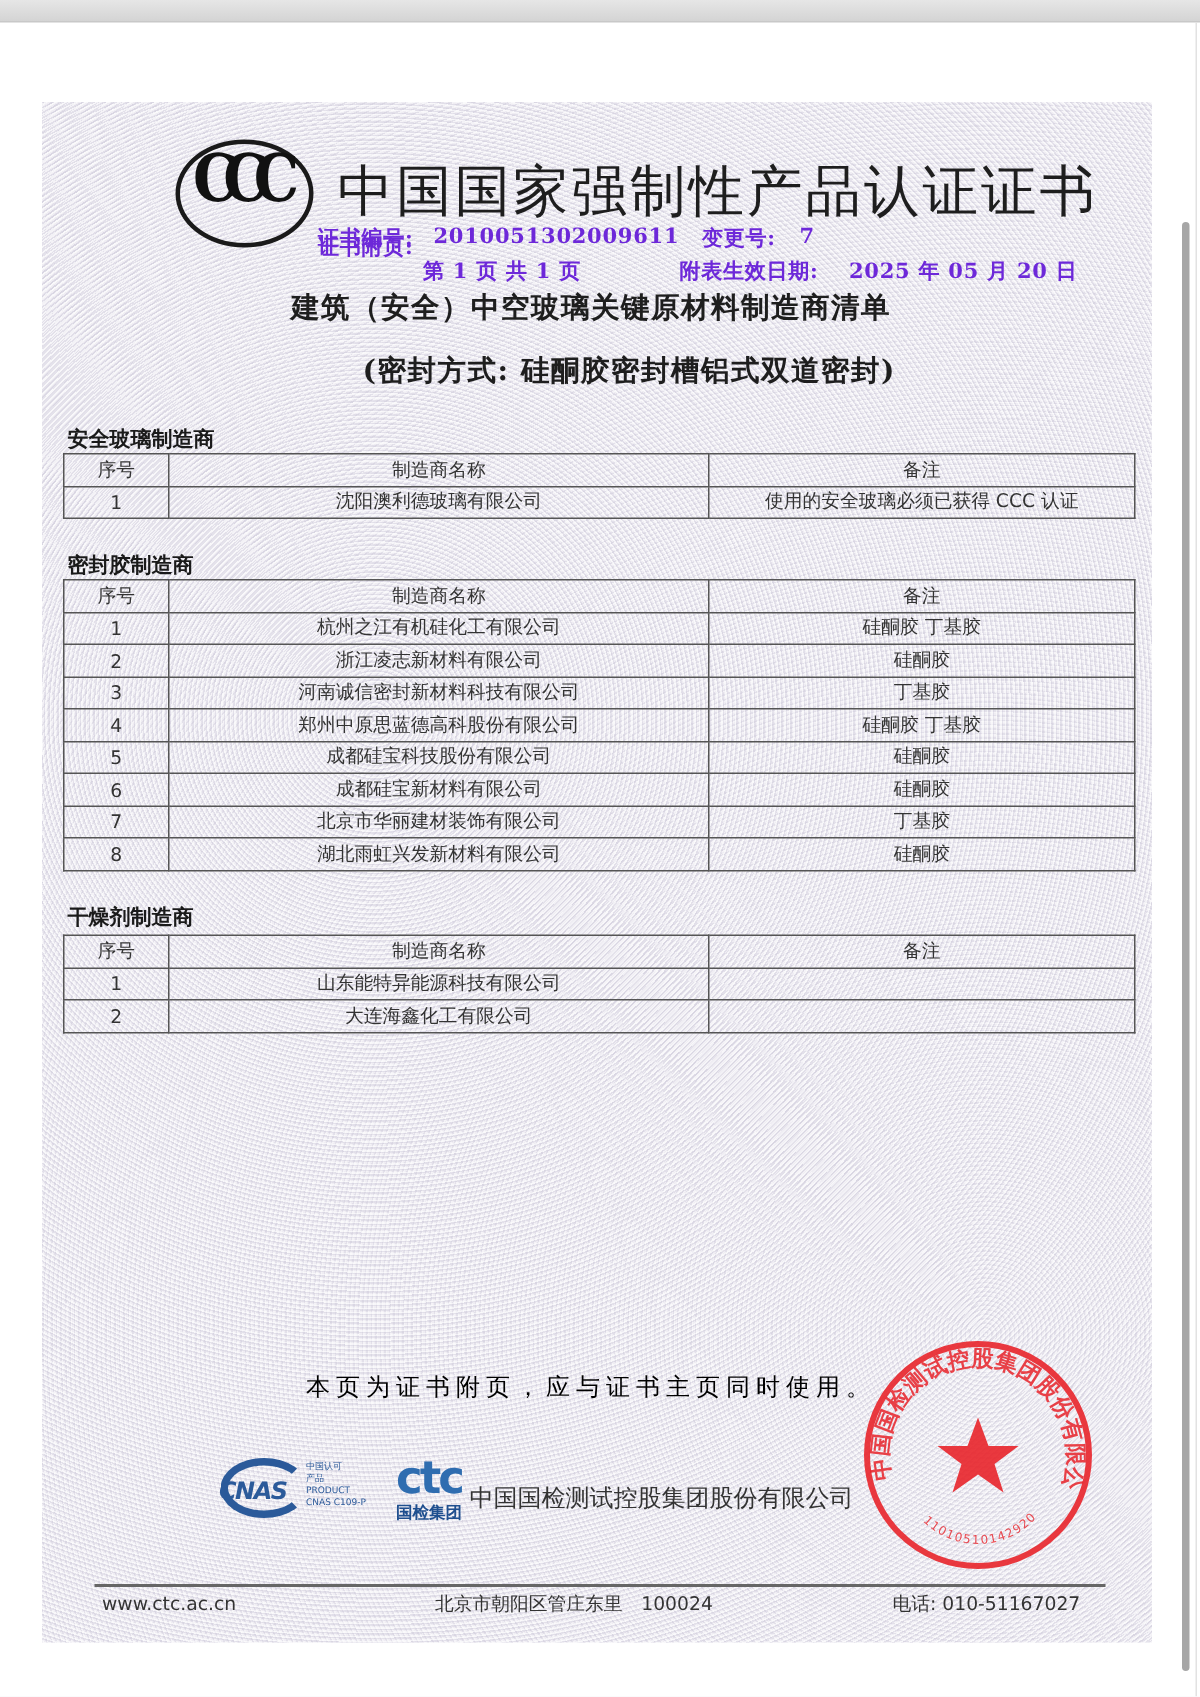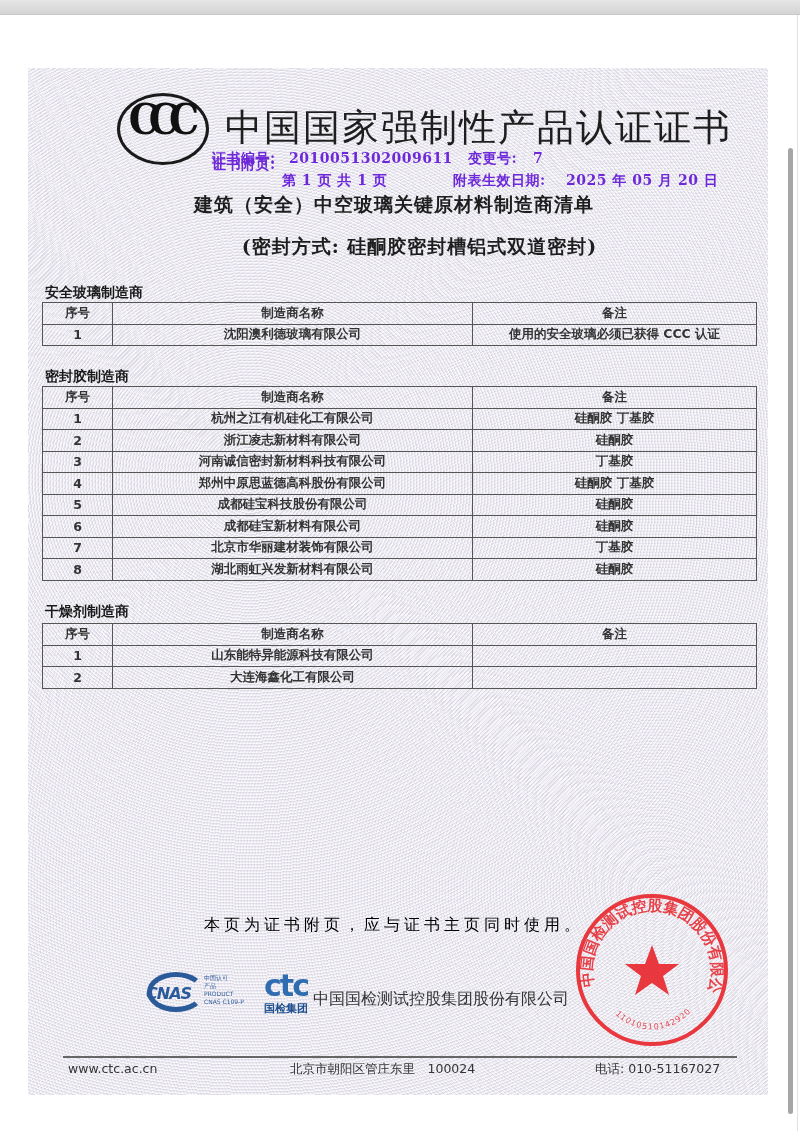--- a/index.html
+++ b/index.html
@@ -33,21 +33,21 @@
   .meta { position: absolute; font-size: 14px; font-weight: bold; color: #6d28d9; white-space: nowrap; letter-spacing: 0.5px; text-align: right; }
 
   .subtitle { position: absolute; left: 0; width: 800px; text-align: center; font-weight: bold;
     font-size: 19px; color: #1e1e1e; letter-spacing: 1px; white-space: nowrap; }
 
   .section-title { position: absolute; left: 45px; font-family: "DejaVu Sans", sans-serif; font-weight: bold;
     font-size: 14px; color: #1a1a1a; }
 
   table.grid { position: absolute; left: 42px; width: 714px; border-collapse: collapse; table-layout: fixed;
     font-family: "DejaVu Sans", sans-serif; font-size: 12.5px; color: #333; }
-  table.grid td, table.grid th { border: 1px solid #555; height: 21.5px; text-align: center; font-weight: bold;
+  table.grid td, table.grid th { border: 1px solid #555; height: 21.5px; text-align: center; font-weight: normal;
     padding: 0 4px; white-space: nowrap; overflow: hidden; }
   col.c1 { width: 70px; } col.c2 { width: 360px; } col.c3 { width: 284px; }
 
   .notice { position: absolute; left: 204px; top: 915px; font-size: 16px; letter-spacing: 4px; color: #000000; white-space: nowrap; }
 
   .cnas { position: absolute; left: 145px; top: 972px; width: 72px; height: 42px; }
   .cnas-ring { position: absolute; left: 2px; top: 0; width: 58px; height: 40px; border: 5px solid #2b5a9a;
     border-radius: 50%; border-right-color: transparent; }
   .cnas-text { position: absolute; left: 1px; top: 12px; font-family: "DejaVu Sans", sans-serif; font-weight: bold;
     font-style: italic; font-size: 16px; color: #2b5a9a; letter-spacing: -1px; }

